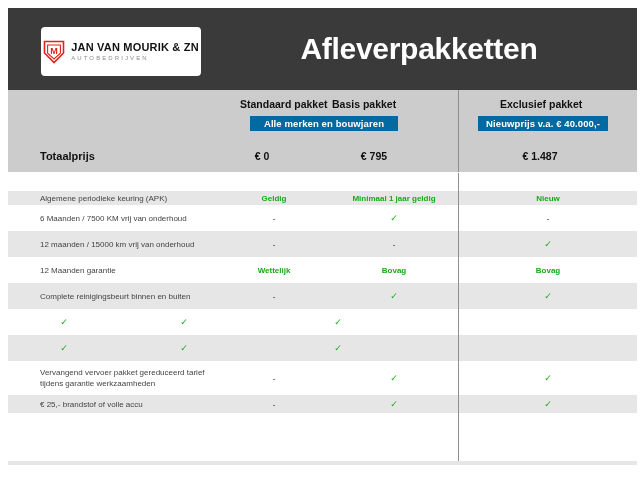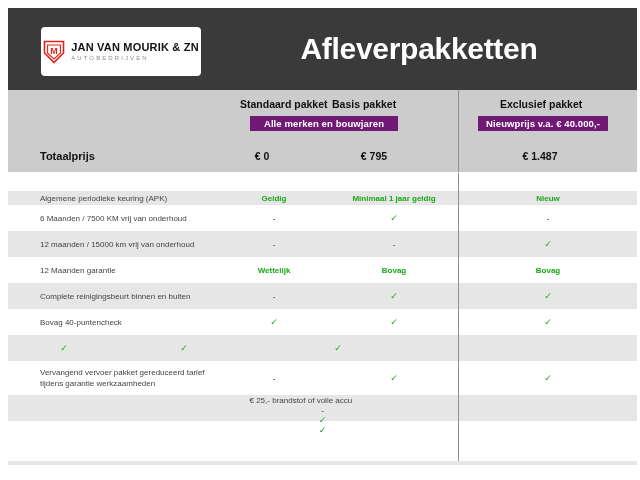--- a/index.html
+++ b/index.html
@@ -50,21 +50,21 @@
 
   .colhead{
     position:absolute;font-size:10.5px;font-weight:bold;color:#111;
     white-space:nowrap;
   }
   .ch-standaard{left:240px;top:98px;}
   .ch-basis{left:332px;top:98px;}
   .ch-exclusief{left:500px;top:98px;}
 
   .badge{
-    position:absolute;background:#701a75;color:#ffffff;
+    position:absolute;background:#0369a1;color:#ffffff;
     font-size:9.5px;font-weight:bold;white-space:nowrap;
     display:flex;align-items:center;justify-content:center;
     letter-spacing:.1px;
   }
   .badge-1{left:250px;top:116px;width:148px;height:15px;}
   .badge-2{left:478px;top:116px;width:130px;height:15px;}
 
   .totaal-label{
     position:absolute;left:40px;top:150px;
     font-size:11px;font-weight:bold;color:#111;
@@ -186,40 +186,39 @@
           <div class="cell-val cell-c ">Bovag</div>
         </div>
         <div class="row alt" style="height: 26px;">
           <div class="cell-label">Complete reinigingsbeurt binnen en buiten</div>
           <div class="cell-val cell-a dash">-</div>
           <div class="cell-val cell-b check">✓</div>
           <div class="cell-gap"></div>
           <div class="cell-val cell-c check">✓</div>
         </div>
         <div class="row plain" style="height: 26px;">
-          <div class="cell-label">Bovag 40-puntencheck</div>
           <div class="cell-val cell-a check">✓</div>
           <div class="cell-val cell-b check">✓</div>
           <div class="cell-gap"></div>
           <div class="cell-val cell-c check">✓</div>
         </div>
         <div class="row alt" style="height: 26px;">
           <div class="cell-val cell-a check">✓</div>
           <div class="cell-val cell-b check">✓</div>
           <div class="cell-gap"></div>
           <div class="cell-val cell-c check">✓</div>
         </div>
         <div class="row plain" style="height: 34px;">
           <div class="cell-label">Vervangend vervoer pakket gereduceerd tarief tijdens garantie werkzaamheden</div>
           <div class="cell-val cell-a dash">-</div>
           <div class="cell-val cell-b check">✓</div>
           <div class="cell-gap"></div>
           <div class="cell-val cell-c check">✓</div>
         </div>
-        <div class="row alt" style="height: 26px; flex-direction: column;">
+        <div class="row alt" style="height: 18px;">
           <div class="cell-label">€ 25,- brandstof of  volle accu</div>
           <div class="cell-val cell-a dash">-</div>
           <div class="cell-val cell-b check">✓</div>
           <div class="cell-gap"></div>
           <div class="cell-val cell-c check">✓</div>
         </div>
       </div>
     <div class="vline"></div>
   </div>
 

